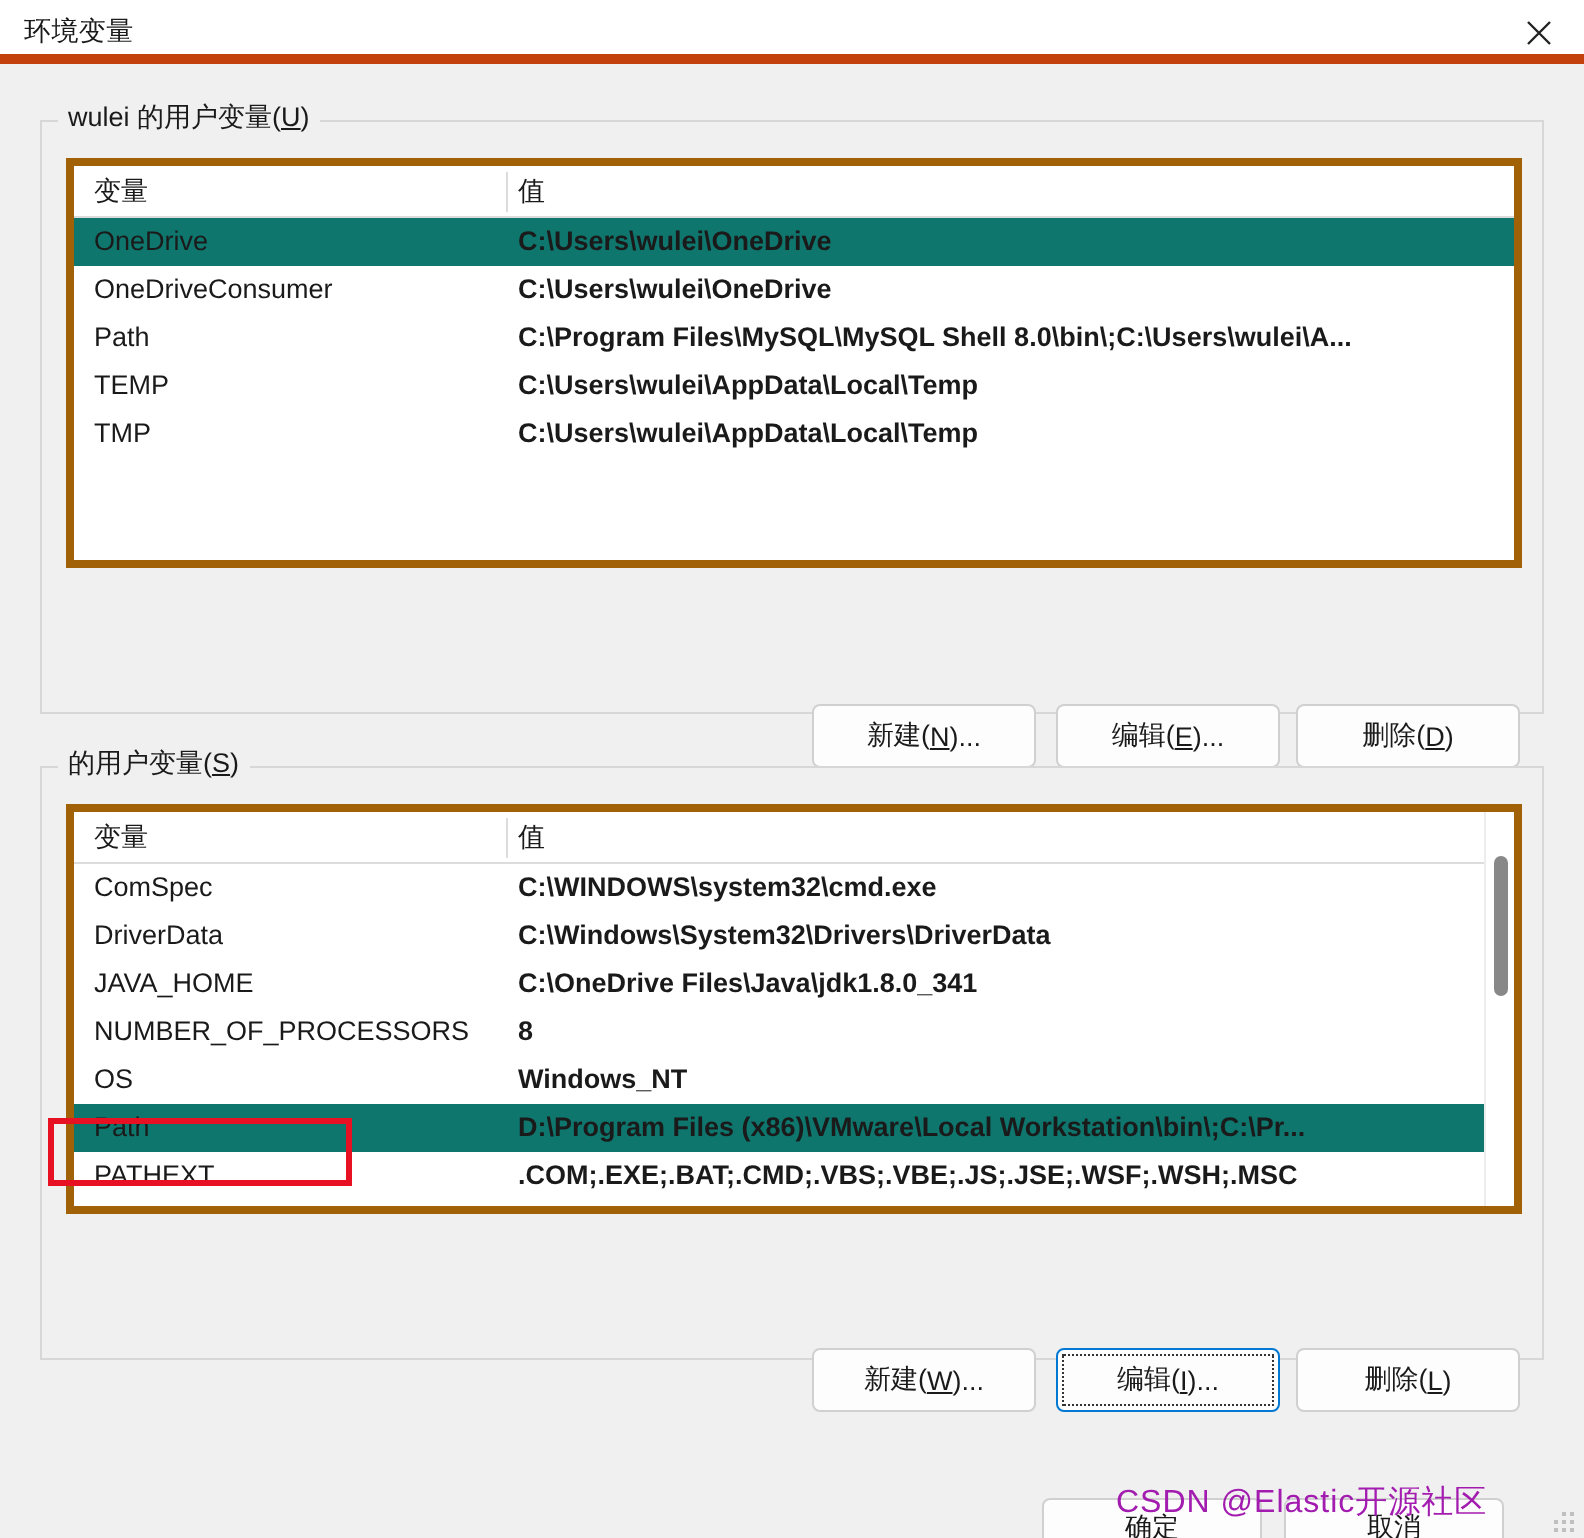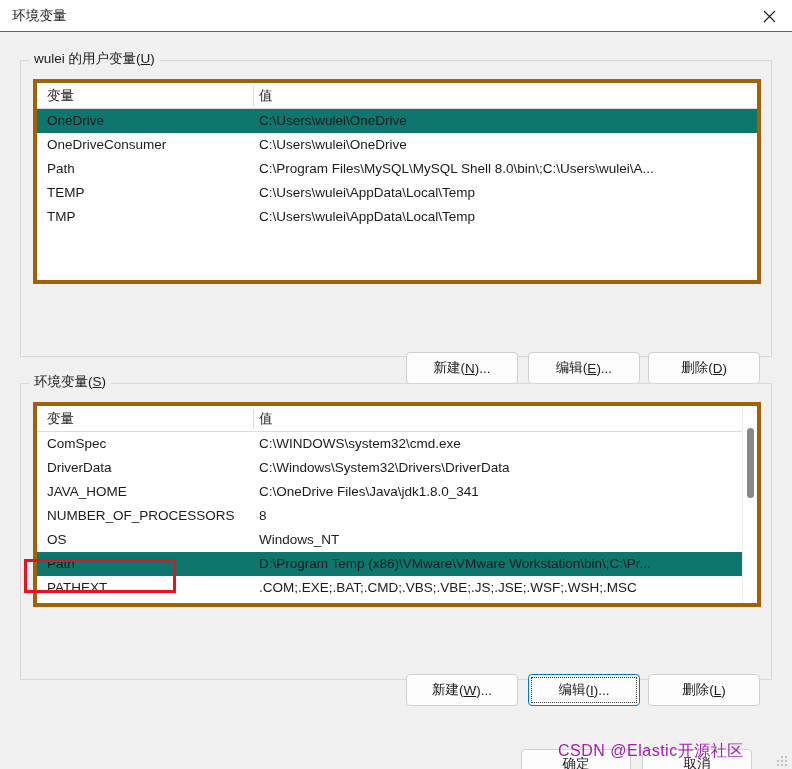--- a/index.html
+++ b/index.html
@@ -15,21 +15,21 @@
     width: 792px; height: 769px;
     background: #f0f0f0;
   }
 
   
   .titlebar {
     position: absolute;
     left: 0; top: 0;
     width: 792px; height: 32px;
     background: #ffffff;
-    border-bottom: 1px solid #c2410c;
+    border-bottom: 5px solid #c2410c;
   }
   .titlebar-text {
     position: absolute;
     left: 12px; top: 7px;
     font-size: 13.5px;
     color: #1a1a1a;
     letter-spacing: .2px;
   }
   .close-btn {
     position: absolute;
@@ -117,20 +117,21 @@
     white-space: nowrap;
   }
   .lv-cell-value {
     position: absolute;
     left: 222px; top: 0;
     width: 490px;
     font-size: 13.5px;
     color: #1a1a1a;
     overflow: hidden;
     white-space: nowrap;
+    font-weight: bold;
   }
 
   
   .lv-scrollbar {
     position: absolute;
     right: 0; top: 0;
     width: 15px; height: 100%;
     background: #ffffff;
     border-left: 1px solid #ededed;
   }
@@ -279,21 +280,21 @@
         <span>)...</span>
       </div>
 
     <div class="btn btn-del-user">
         <span>删除(</span>
         <u>D</u>
         <span>)</span>
       </div>
 
     <div class="groupbox group-system">
-      <div class="group-legend"><span>环境变量(</span><u>S</u><span>)</span></div>
+      <div class="group-legend"><span>的用户变量(</span><u>S</u><span>)</span></div>
 
       <div class="listview">
         <div class="lv-header">
           <div class="lv-col-sep"></div>
           <div class="lv-th col-name">变量</div>
           <div class="lv-th col-value">值</div>
         </div>
         <div class="lv-rows">
             <div class="lv-row">
               <div class="lv-cell-name">ComSpec</div>
@@ -310,21 +311,21 @@
             <div class="lv-row">
               <div class="lv-cell-name">NUMBER_OF_PROCESSORS</div>
               <div class="lv-cell-value">8</div>
             </div>
             <div class="lv-row">
               <div class="lv-cell-name">OS</div>
               <div class="lv-cell-value">Windows_NT</div>
             </div>
             <div class="lv-row selected">
               <div class="lv-cell-name">Path</div>
-              <div class="lv-cell-value">D:\Program Temp (x86)\VMware\VMware Workstation\bin\;C:\Pr...</div>
+              <div class="lv-cell-value">D:\Program Files (x86)\VMware\Local Workstation\bin\;C:\Pr...</div>
             </div>
             <div class="lv-row">
               <div class="lv-cell-name">PATHEXT</div>
               <div class="lv-cell-value">.COM;.EXE;.BAT;.CMD;.VBS;.VBE;.JS;.JSE;.WSF;.WSH;.MSC</div>
             </div>
             <div class="lv-row">
               <div class="lv-cell-name">PROCESSOR_ARCHITECTURE</div>
               <div class="lv-cell-value">AMD64</div>
             </div>
           </div>

